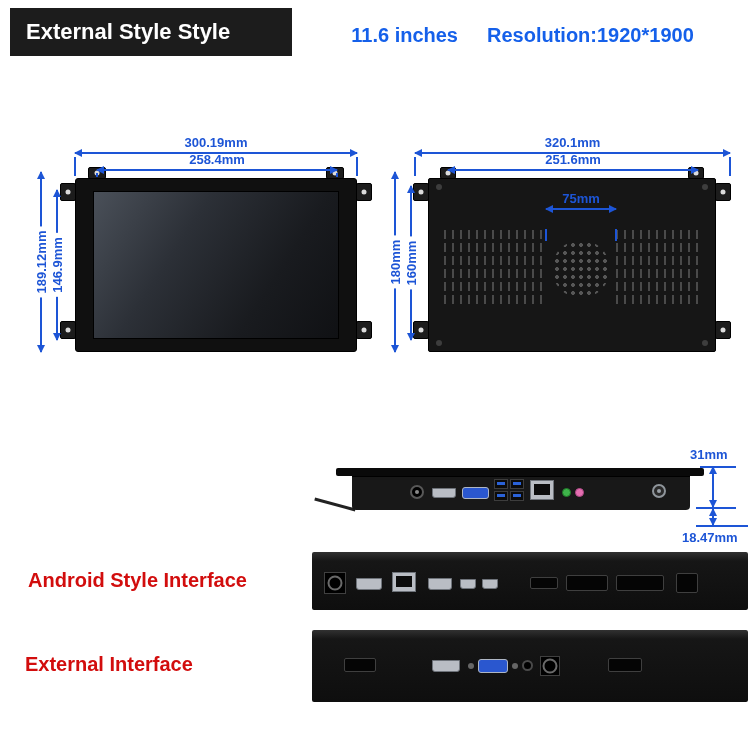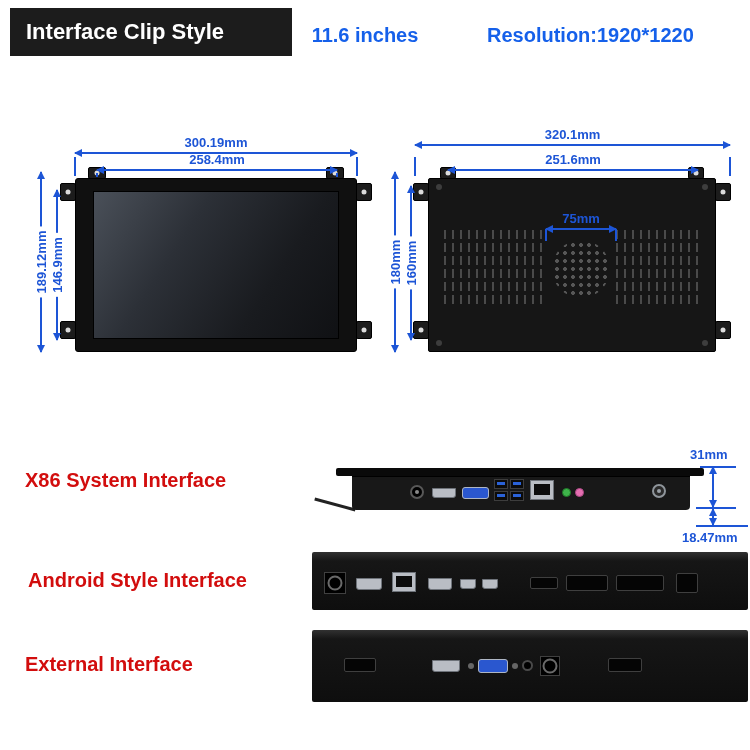--- a/index.html
+++ b/index.html
@@ -85,24 +85,24 @@
     background:#9aa0a6;top:50%;left:50%;transform:translate(-50%,-50%);}
   .port-slot{background:#050505;border:1px solid #3f3f3f;border-radius:2px;}
   .screw{border-radius:50%;background:#666;}
 </style>
 </head>
 <body>
 
 <div id="stage">
 
   <div class="abs title-box" style="left:10px;top:8px;width:282px;height:48px;">
-    <span>Interface Clip Style</span>
-  </div>
-  <div class="abs blue-head" style="left:300px;top:22px;width:130px;text-align:center;">11.6 inches</div>
-  <div class="abs blue-head" style="left:487px;top:22px;">Resolution:1920*1220</div>
+    <span>External Style Style</span>
+  </div>
+  <div class="abs blue-head" style="left:328px;top:22px;width:130px;text-align:right;">11.6 inches</div>
+  <div class="abs blue-head" style="left:487px;top:22px;">Resolution:1920*1900</div>
 
   <div class="abs tab" style="left:88px;top:167px;width:18px;height:12px;"></div>
   <div class="abs tab" style="left:326px;top:167px;width:18px;height:12px;"></div>
   <div class="abs tab" style="left:60px;top:183px;width:16px;height:18px;"></div>
   <div class="abs tab" style="left:60px;top:321px;width:16px;height:18px;"></div>
   <div class="abs tab" style="left:356px;top:183px;width:16px;height:18px;"></div>
   <div class="abs tab" style="left:356px;top:321px;width:16px;height:18px;"></div>
   <div class="abs bezel" style="left:75px;top:178px;width:282px;height:174px;"></div>
   <div class="abs screen" style="left:93px;top:191px;width:246px;height:148px;"></div>
 
@@ -131,41 +131,40 @@
   <div class="abs tab" style="left:715px;top:321px;width:16px;height:18px;"></div>
   <div class="abs backpanel" style="left:428px;top:178px;width:288px;height:174px;"></div>
   <div class="abs hole" style="left:436px;top:184px;width:6px;height:6px;"></div>
   <div class="abs hole" style="left:702px;top:184px;width:6px;height:6px;"></div>
   <div class="abs hole" style="left:436px;top:340px;width:6px;height:6px;"></div>
   <div class="abs hole" style="left:702px;top:340px;width:6px;height:6px;"></div>
   <div class="abs vents" style="left:444px;top:228px;width:102px;height:76px;"></div>
   <div class="abs vents" style="left:616px;top:228px;width:88px;height:76px;"></div>
   <div class="abs speaker" style="left:552px;top:240px;width:58px;height:58px;"></div>
 
-  <div class="abs dim-h" style="left:415px;top:144px;width:315px;">
+  <div class="abs dim-h" style="left:415px;top:152px;width:315px;">
     <span class="dim-text-h">320.1mm</span>
   </div>
   <div class="abs dim-h" style="left:448px;top:169px;width:250px;">
     <span class="dim-text-h">251.6mm</span>
   </div>
   <div class="abs ext" style="left:414px;top:157px;width:1.5px;height:19px;"></div>
   <div class="abs ext" style="left:729px;top:157px;width:1.5px;height:19px;"></div>
   <div class="abs dim-v" style="left:394px;top:172px;height:180px;">
     <span class="dim-text-v">180mm</span>
   </div>
   <div class="abs dim-v" style="left:410px;top:186px;height:154px;">
     <span class="dim-text-v">160mm</span>
   </div>
-  <div class="abs dim-h" style="left:546px;top:228px;width:70px;">
+  <div class="abs dim-h" style="left:546px;top:208px;width:70px;">
     <span class="dim-text-h">75mm</span>
   </div>
   <div class="abs ext" style="left:545px;top:229px;width:1.5px;height:12px;"></div>
   <div class="abs ext" style="left:615px;top:229px;width:1.5px;height:12px;"></div>
 
-  <div class="abs red-label" style="left:25px;top:468px;">X86 System Interface</div>
 
   <div class="abs antenna" style="left:314px;top:503px;width:42px;height:3px;"></div>
   <div class="abs edge-bar" style="left:336px;top:468px;width:368px;height:8px;"></div>
   <div class="abs housing" style="left:352px;top:476px;width:338px;height:34px;"></div>
   <div class="port port-dc-round" style="left:410px;top:485px;width:14px;height:14px;"></div>
   <div class="port port-silver" style="left:432px;top:488px;width:24px;height:10px;"></div>
   <div class="port port-vga" style="left:462px;top:487px;width:27px;height:12px;"></div>
   <div class="port port-usb" style="left:494px;top:479px;width:14px;height:10px;"></div>
   <div class="port port-usb" style="left:494px;top:491px;width:14px;height:10px;"></div>
   <div class="port port-usb" style="left:510px;top:479px;width:14px;height:10px;"></div>

